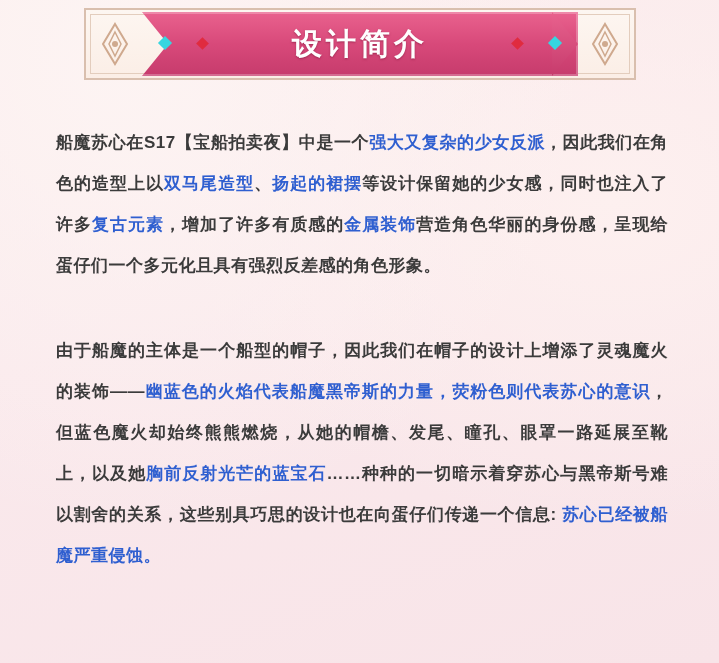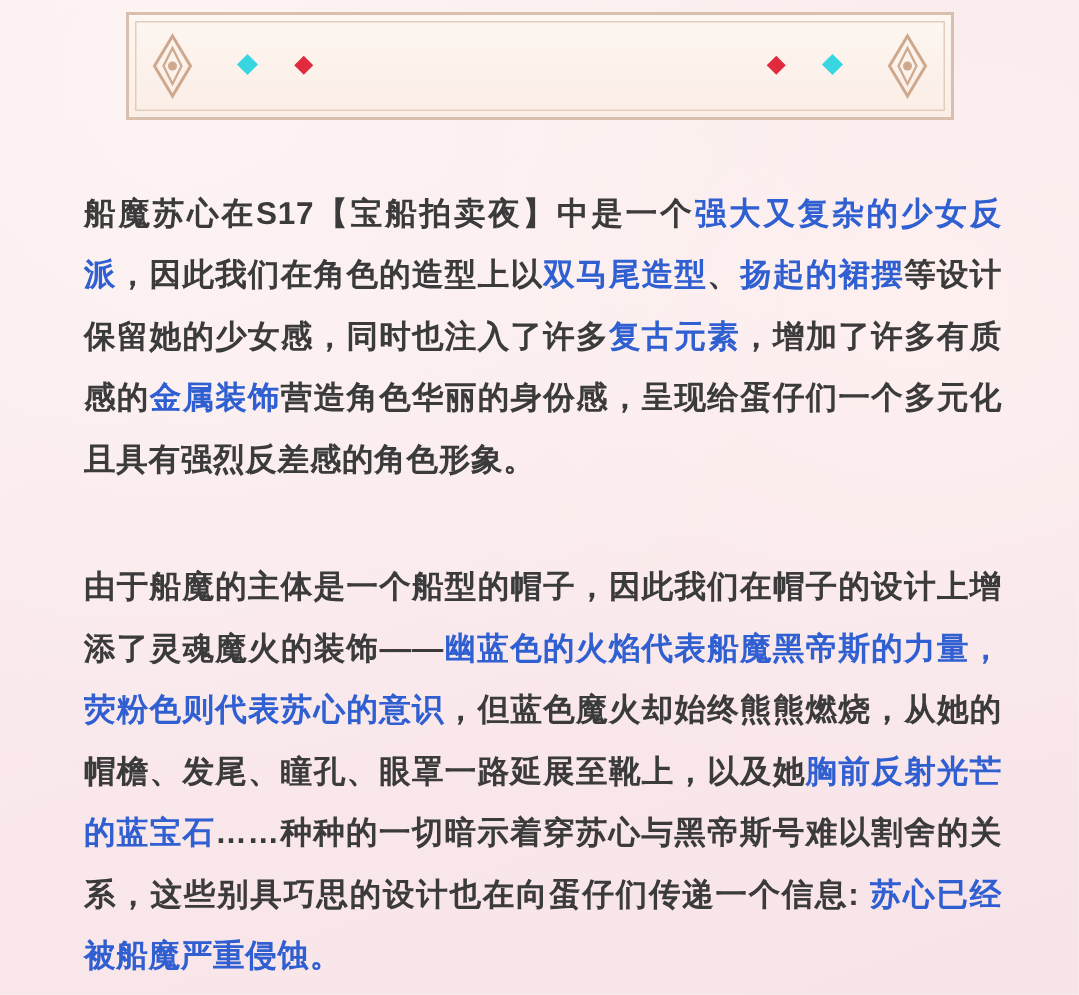--- a/index.html
+++ b/index.html
@@ -106,21 +106,21 @@
   .banner-orn.r { right: 8px; }
 
   
   .content {
     position: absolute;
     left: 56px;
     top: 122px;
     width: 612px;
   }
   .para {
-    font-size: 21px;
+    font-size: 17px;
     line-height: 41px;
     color: #3b3b3b;
     letter-spacing: 0.5px;
     text-align: justify;
     margin: 0 0 22px 0;
     font-weight: bold;
   }
   .hl {
     color: #2f5fd0;
   }
@@ -138,20 +138,23 @@
       <path d="M23 4 L35 24 L23 44 L11 24 Z" fill="none" stroke="#cfa98e" stroke-width="2"></path>
       <path d="M23 12 L29 24 L23 36 L17 24 Z" fill="none" stroke="#cfa98e" stroke-width="1.5"></path>
       <circle cx="23" cy="24" r="3" fill="#cfa98e"></circle>
     </svg>
     <svg class="banner-orn r" viewBox="0 0 46 48">
       <path d="M23 4 L35 24 L23 44 L11 24 Z" fill="none" stroke="#cfa98e" stroke-width="2"></path>
       <path d="M23 12 L29 24 L23 36 L17 24 Z" fill="none" stroke="#cfa98e" stroke-width="1.5"></path>
       <circle cx="23" cy="24" r="3" fill="#cfa98e"></circle>
     </svg>
 
+    <div class="banner-ribbon">
+      <div class="banner-title">设计简介</div>
+    </div>
 
     <div class="diamonds left">
       <span class="dia cyan"></span>
       <span class="dia"></span>
       <span class="dia small"></span>
     </div>
     <div class="diamonds right">
       <span class="dia small"></span>
       <span class="dia"></span>
       <span class="dia cyan"></span>

